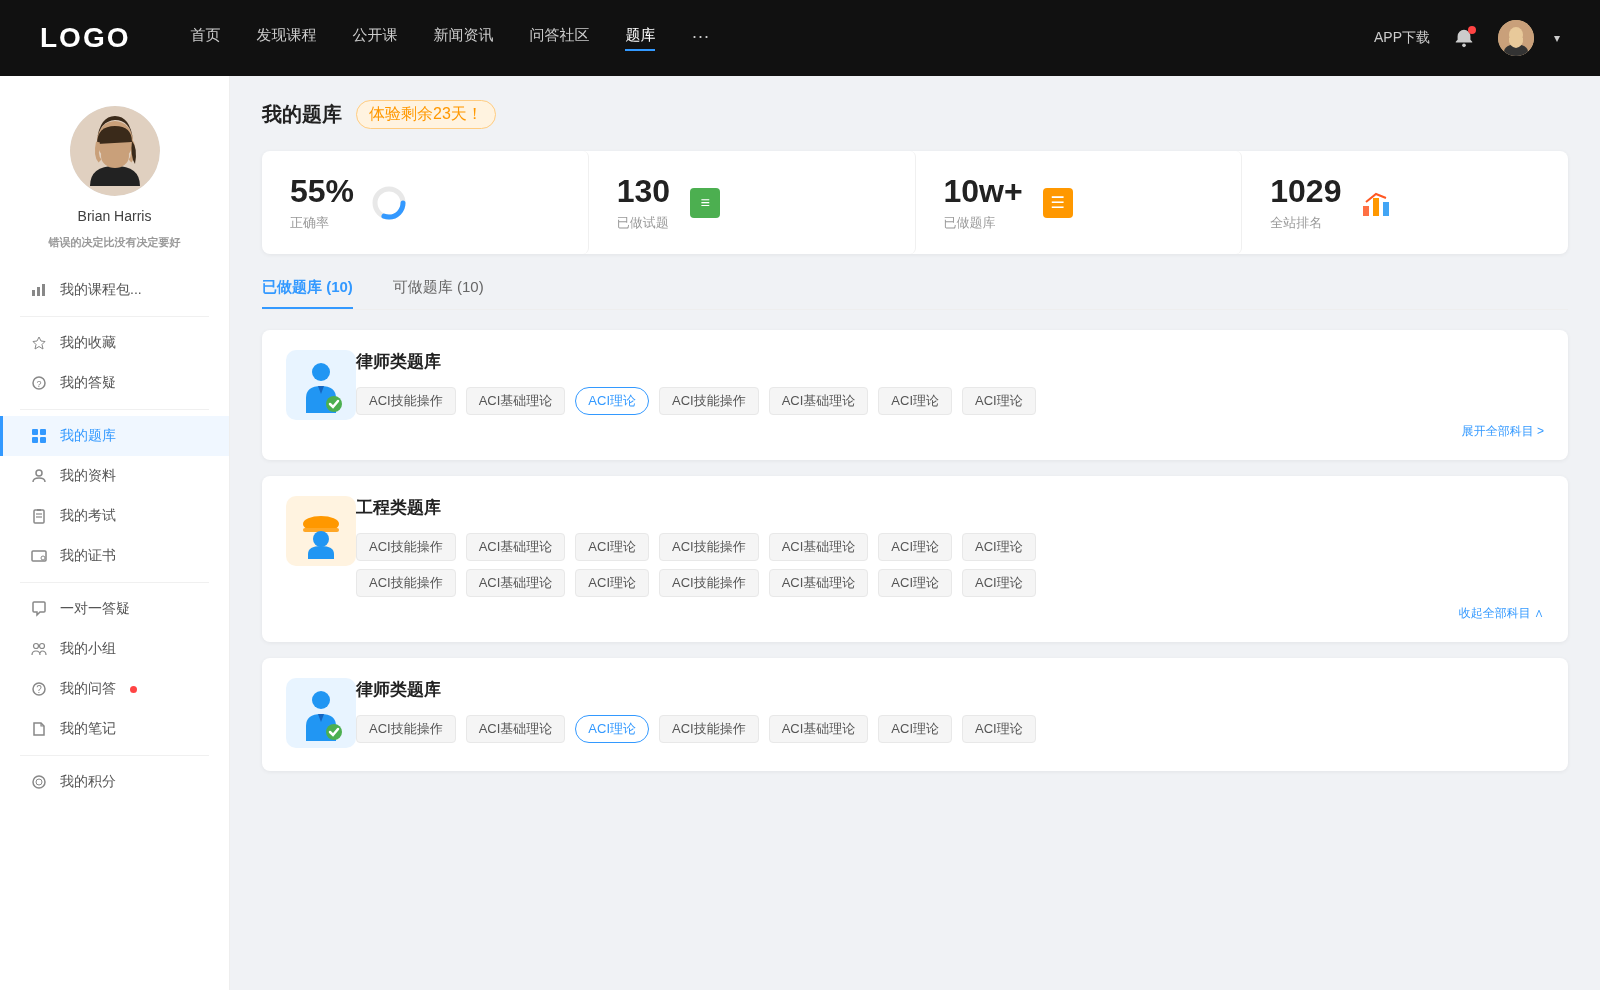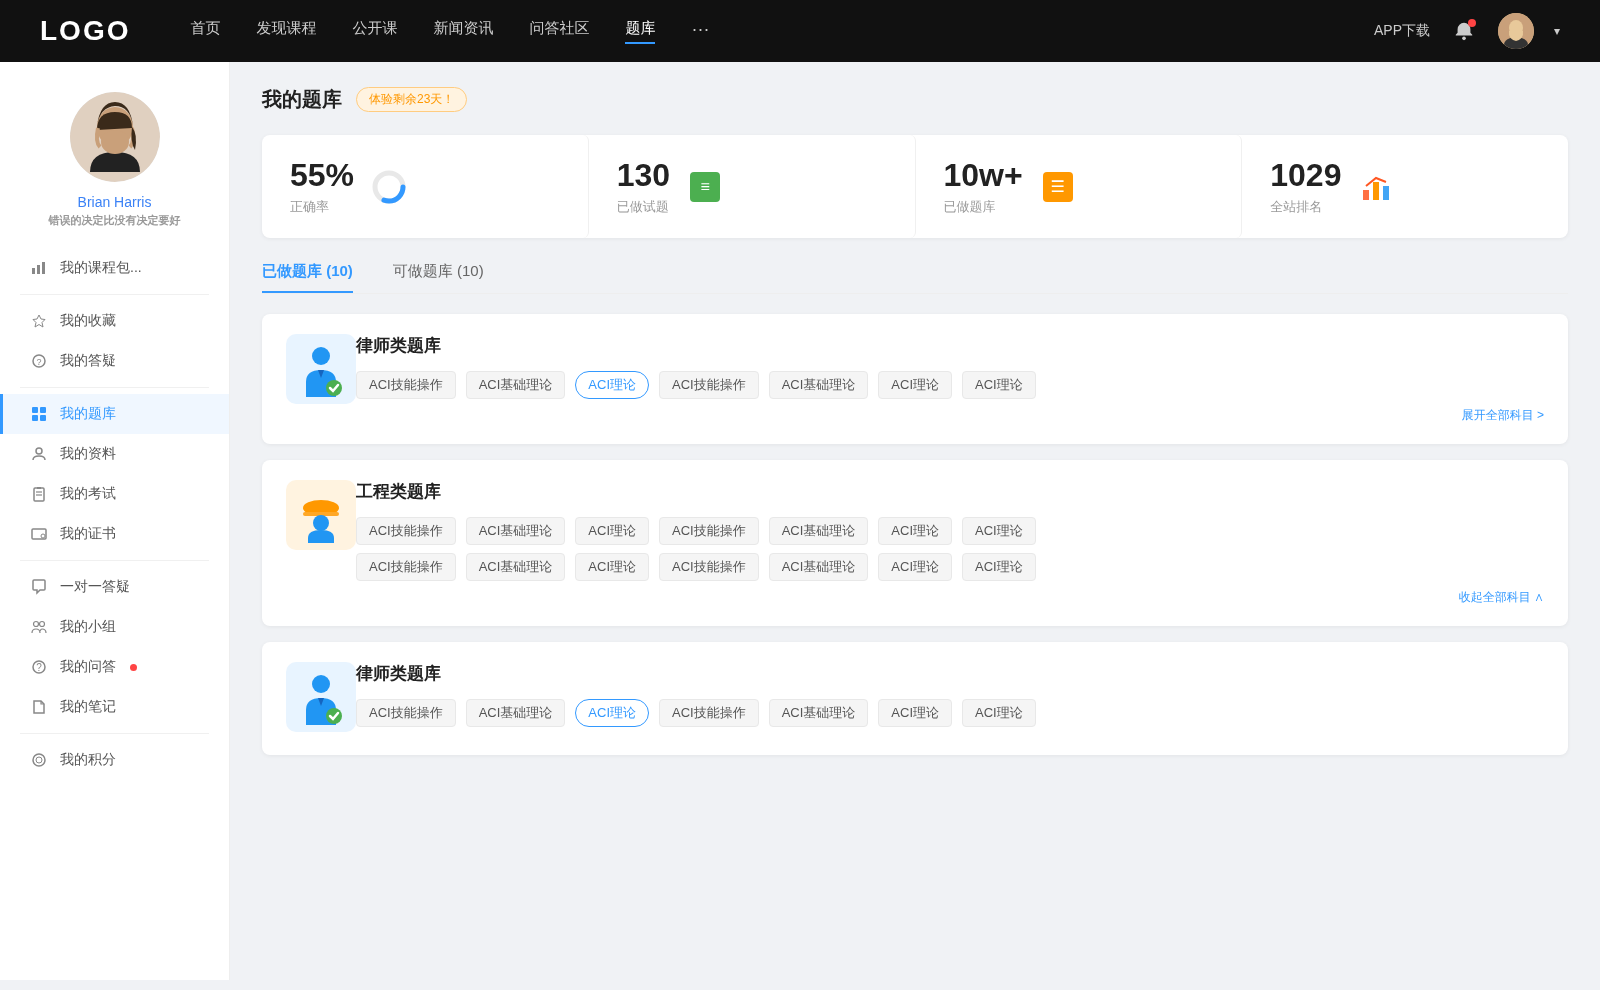--- a/index.html
+++ b/index.html
@@ -1,21 +1,21 @@
 <!DOCTYPE html>
 <html><head>
   <meta charset="utf-8">
   <style>
     * { box-sizing: border-box; margin: 0; padding: 0; }
     body { font-family: -apple-system, BlinkMacSystemFont, 'PingFang SC', 'Microsoft YaHei', sans-serif; background: #f0f2f5; min-height: 990px; }
 
     
     .navbar {
       background: #111;
-      height: 62px;
+      height: 76px;
       display: flex;
       align-items: center;
       padding: 0 40px;
       position: relative;
     }
     .nav-logo {
       color: #fff;
       font-size: 28px;
       font-weight: 700;
       letter-spacing: 2px;
@@ -107,23 +107,23 @@
       width: 90px;
       height: 90px;
       border-radius: 50%;
       overflow: hidden;
       background: #e8e8e8;
       margin-bottom: 12px;
     }
     
     .user-name {
       font-size: 14px;
-      color: #3b82f6;
+      color: #404040;
       font-weight: 500;
-      margin-bottom: 3px;
+      margin-bottom: 11px;
     }
     .user-motto {
       font-size: 11px;
       color: #999;
       margin-bottom: 20px;
       text-align: center;
       padding: 0 20px;
       font-weight: bold;
     }
     .sidebar-menu {
@@ -190,21 +190,21 @@
       margin-bottom: 22px;
     }
     .page-title-text {
       font-size: 20px;
       font-weight: 600;
       color: #222;
     }
     .trial-badge {
       background: #fff3e0;
       color: #ff9800;
-      font-size: 12px;
+      font-size: 16px;
       padding: 3px 12px;
       border-radius: 20px;
       border: 1px solid #ffcc80;
     }
 
     
     .stats-row {
       display: flex;
       background: #fff;
       border-radius: 8px;

